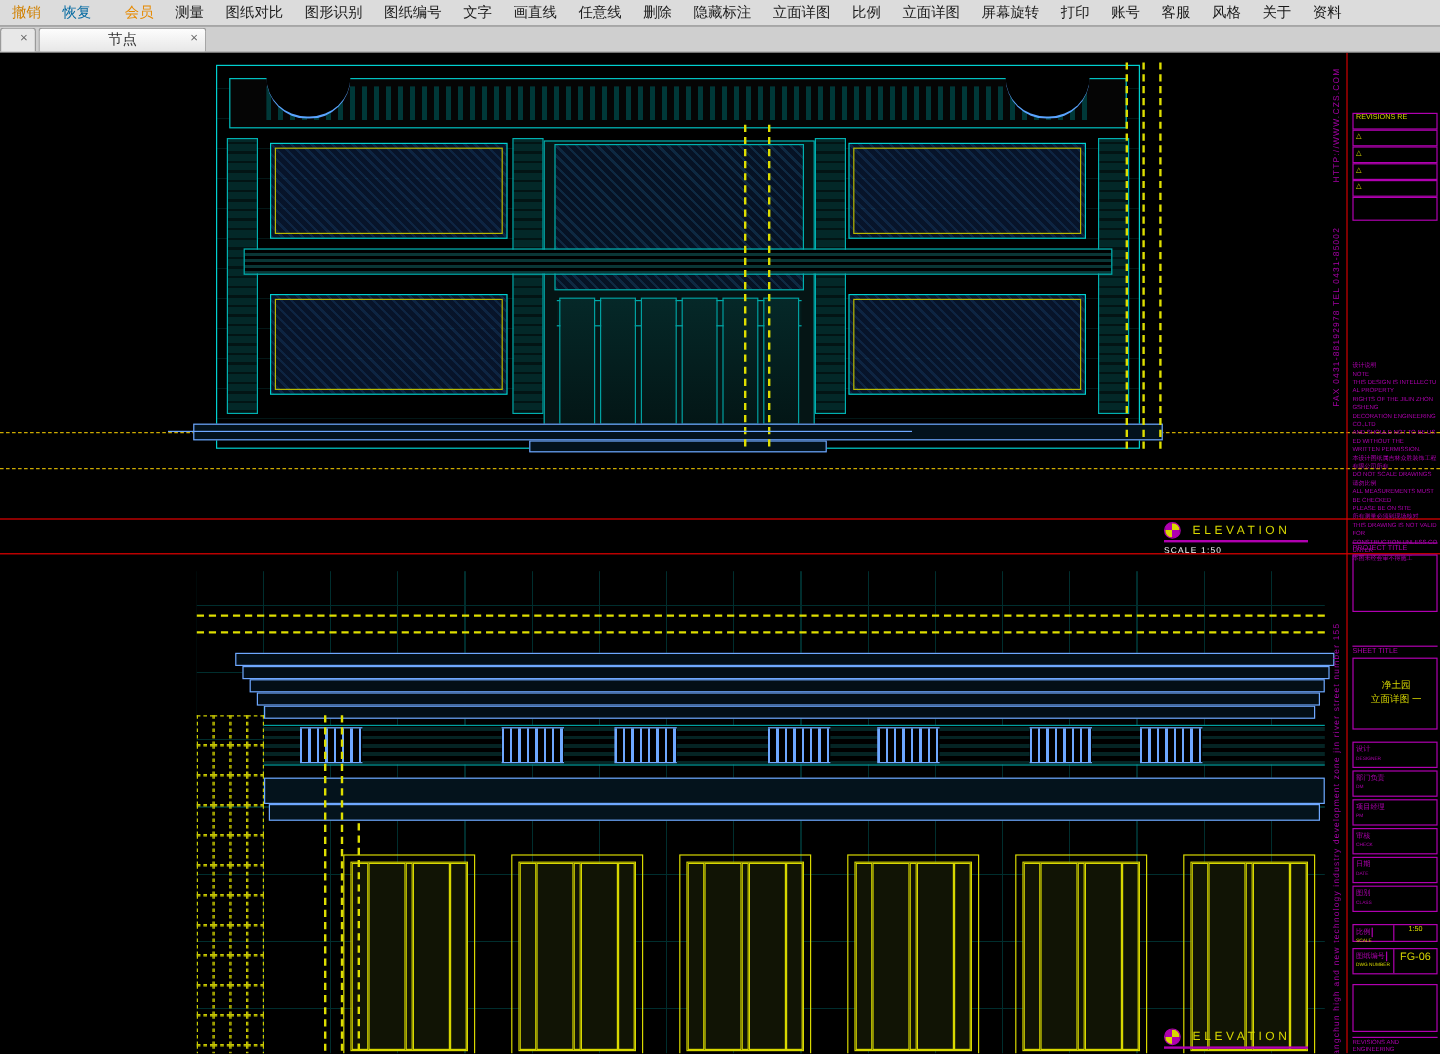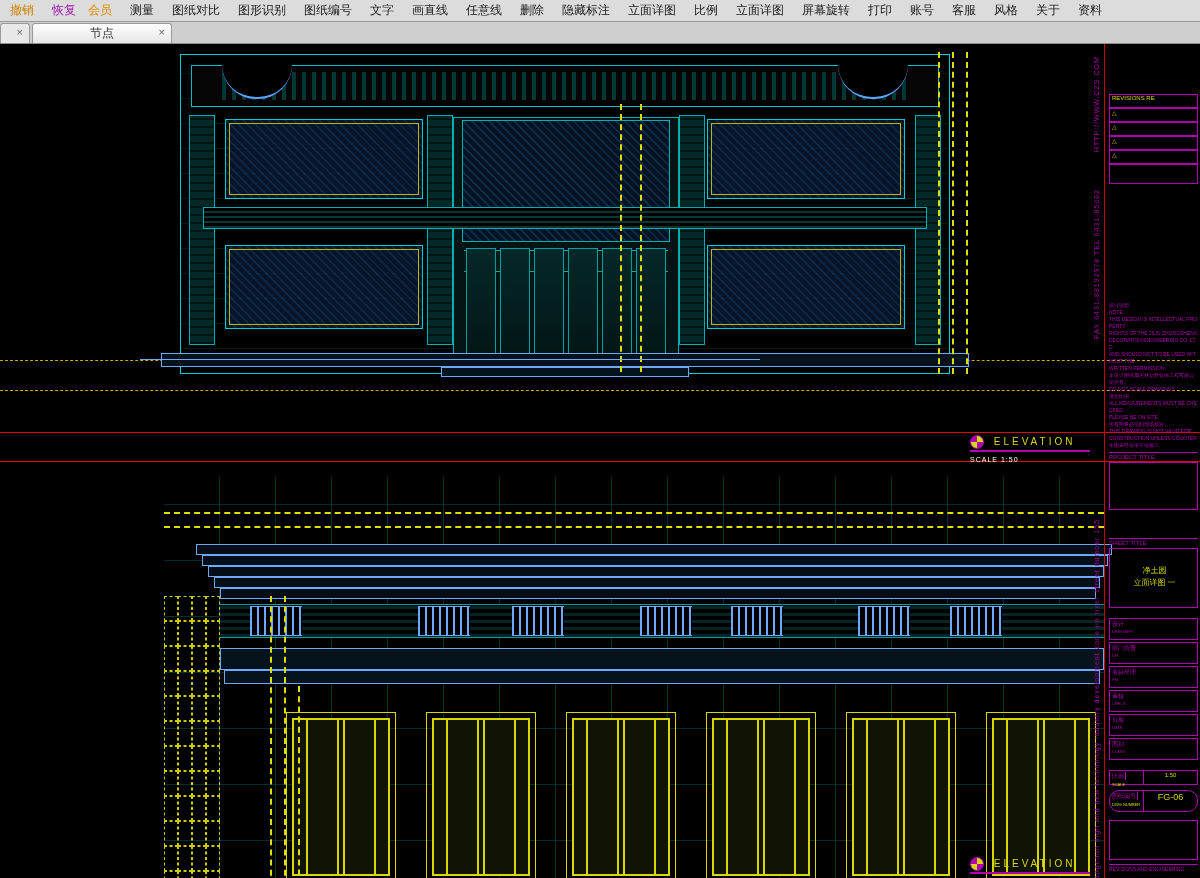--- a/index.html
+++ b/index.html
@@ -21,21 +21,21 @@
     padding-left: 10px;
     font-size: 12px;
     color: #1a1a1a;
   }
   .toolbar .item {
     margin-right: 18px;
     cursor: pointer;
     white-space: nowrap;
   }
   .toolbar .item.undo { color: #d08000; }
-  .toolbar .item.redo { color: #a21caf; margin-right:12px;}
+  .toolbar .item.redo { color: #0369a1; margin-right:28px;}
   .toolbar .item.vip  { color: #e68a00; font-family: Liberation Serif, serif; }
   
   .tabstrip {
     height: 22px;
     background: #cfcfcf;
     border-bottom: 1px solid #8d8d8d;
     display: flex;
     align-items: flex-end;
     padding-left: 0;
     font-size: 12px;
@@ -222,21 +222,21 @@
   .winB .frame div{ border:1px solid #d8d800; background:#111405;}
   .leftStrip{
     position:absolute; top:120px; left:0; width:56px; bottom:0;
     display:grid; grid-template-columns:repeat(4,1fr); grid-template-rows:repeat(12,1fr);
   }
   .leftStrip div{ border:1px dashed #cbcb00;}
   .dimHB{ position:absolute; border-top:2px dashed #dede00;}
   .dimVB{ position:absolute; border-left:2px dashed #dede00;}
   
   .sidebar{
-    position:absolute; top:0; right:0; width:96px; bottom:0;
+    position:absolute; top:0; right:0; width:78px; bottom:0;
     border-left:1px solid #d00000;
   }
   .sideText{
     position:absolute; left:-12px; top:30px; bottom:30px; width:12px;
     color:#aa00aa; font-size:7px;
     writing-mode:vertical-rl; transform:rotate(180deg);
     text-align:center; letter-spacing:1px;
   }
   .tb-row{
     position:absolute; left:4px; right:2px;
@@ -594,21 +594,21 @@
         </div>
         <div class="tb-row" style="top: 694px; height: 22px;">
           <div style="padding:1px 2px;">图别<div style="font-size:4px;">CLASS</div></div>
         </div>
       </div>
 
     <div class="tb-split" style="top:726px;">
       <span><span>比例</span><br><span style="font-size:4px;">SCALE</span></span>
       <span>1:50</span>
     </div>
-    <div class="tb-split" style="top:746px; height:22px;border-radius:10px;">
+    <div class="tb-split" style="top:746px; height:22px;">
       <span><span>图纸编号</span><br><span style="font-size:4px;">DWG NUMBER</span></span>
       <span style="font-size:9px;">FG-06</span>
     </div>
     <div class="tb-row" style="top:776px; height:40px;"></div>
     <div class="tb-label" style="top:820px; font-size:5px;">REVISIONS AND ENGINEERING</div>
   </div>
 
 </div>
 
 </body></html>

